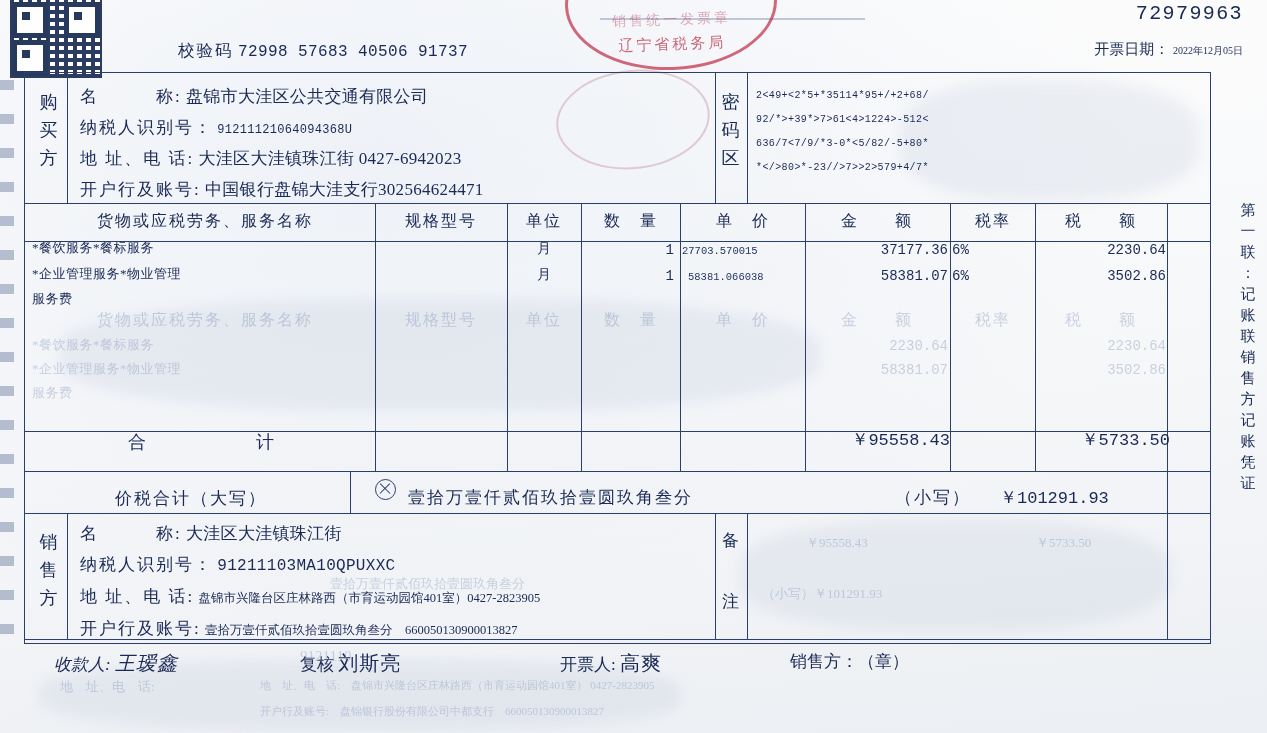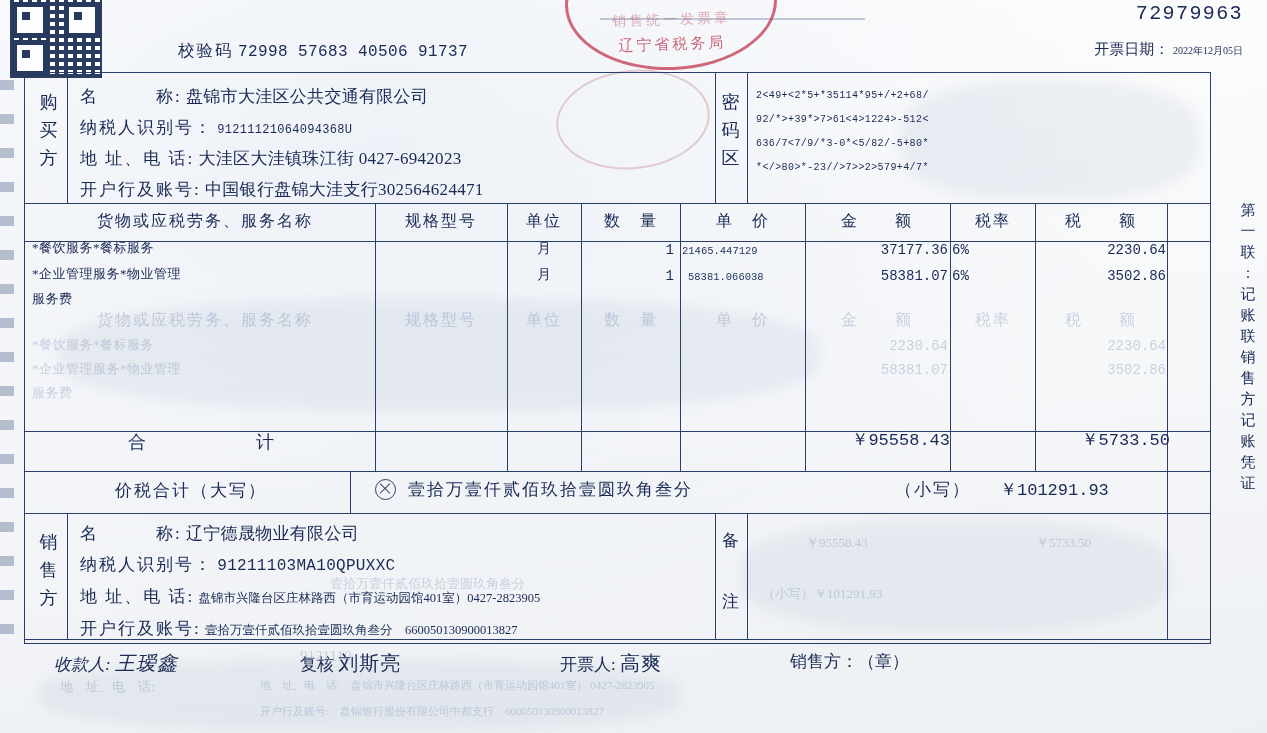--- a/index.html
+++ b/index.html
@@ -222,20 +222,21 @@
   .amount {
     position: absolute;
     font-size: 17px;
     font-family: "Liberation Mono", monospace;
     text-align: right;
   }
   .capital-row {
     position: absolute;
     font-size: 17px;
     letter-spacing: 2px;
+    margin-top: 8px;
   }
   .circle-x {
     position: absolute;
     width: 19px; height: 19px;
     border: 1.6px solid #2b3f6b;
     border-radius: 50%;
   }
   .circle-x::before, .circle-x::after {
     content: "";
     position: absolute;
@@ -372,21 +373,21 @@
 <div class="th" style="left:508px; top:211px; width:72px;">单位</div>
 <div class="th" style="left:582px; top:211px; width:98px;">数　量</div>
 <div class="th" style="left:682px; top:211px; width:122px;">单　价</div>
 <div class="th" style="left:806px; top:211px; width:142px;">金　　额</div>
 <div class="th" style="left:952px; top:211px; width:82px;">税率</div>
 <div class="th" style="left:1036px; top:211px; width:130px;">税　　额</div>
 
 <div class="cell-name" style="left:32px; top:239px;">*餐饮服务*餐标服务</div>
 <div class="cell cell-c" style="left:508px; top:240px; width:72px;">月</div>
 <div class="cell" style="left:582px; top:242px; width:92px;">1</div>
-<div class="cell-tiny" style="left:682px; top:245px;">21465.447129</div>
+<div class="cell-tiny" style="left:682px; top:245px;">27703.570015</div>
 <div class="cell" style="left:806px; top:242px; width:142px;">37177.36</div>
 <div class="cell" style="left:952px; top:242px; width:40px; text-align:left;">6%</div>
 <div class="cell" style="left:1036px; top:242px; width:130px;">2230.64</div>
 
 <div class="cell-name" style="left:32px; top:265px;">*企业管理服务*物业管理</div>
 <div class="cell-name" style="left:32px; top:290px;">服务费</div>
 <div class="cell cell-c" style="left:508px; top:266px; width:72px;">月</div>
 <div class="cell" style="left:582px; top:268px; width:92px;">1</div>
 <div class="cell-tiny" style="left:688px; top:271px;">58381.066038</div>
 <div class="cell" style="left:806px; top:268px; width:142px;">58381.07</div>
@@ -420,21 +421,21 @@
 <div class="capital-row" style="left:408px; top:478px;">壹拾万壹仟贰佰玖拾壹圆玖角叁分</div>
 <div class="capital-row" style="left:895px; top:478px;">（小写）</div>
 <div class="capital-row mono" style="left:1000px; top:478px; letter-spacing:0;">￥101291.93</div>
 
 <div class="side-label" style="left:34px; top:528px;">
   <span>销售方</span>
 </div>
 
 <div class="fieldrow" style="left:80px; top:522px;">
   <span class="fl">名　　　称:</span>
-  <span class="fv">辽宁德晟物业有限公司</span>
+  <span class="fv">大洼区大洼镇珠江街</span>
 </div>
 <div class="fieldrow" style="left:80px; top:553px;">
   <span class="fl">纳税人识别号：</span>
   <span class="fv mono" style="font-size:16px;text-align:center;">91211103MA10QPUXXC</span>
 </div>
 <div class="fieldrow" style="left:80px; top:585px;">
   <span class="fl">地 址、电 话:</span>
   <span class="fv small">盘锦市兴隆台区庄林路西（市育运动园馆401室）0427-2823905</span>
 </div>
 <div class="fieldrow" style="left:80px; top:617px;">

